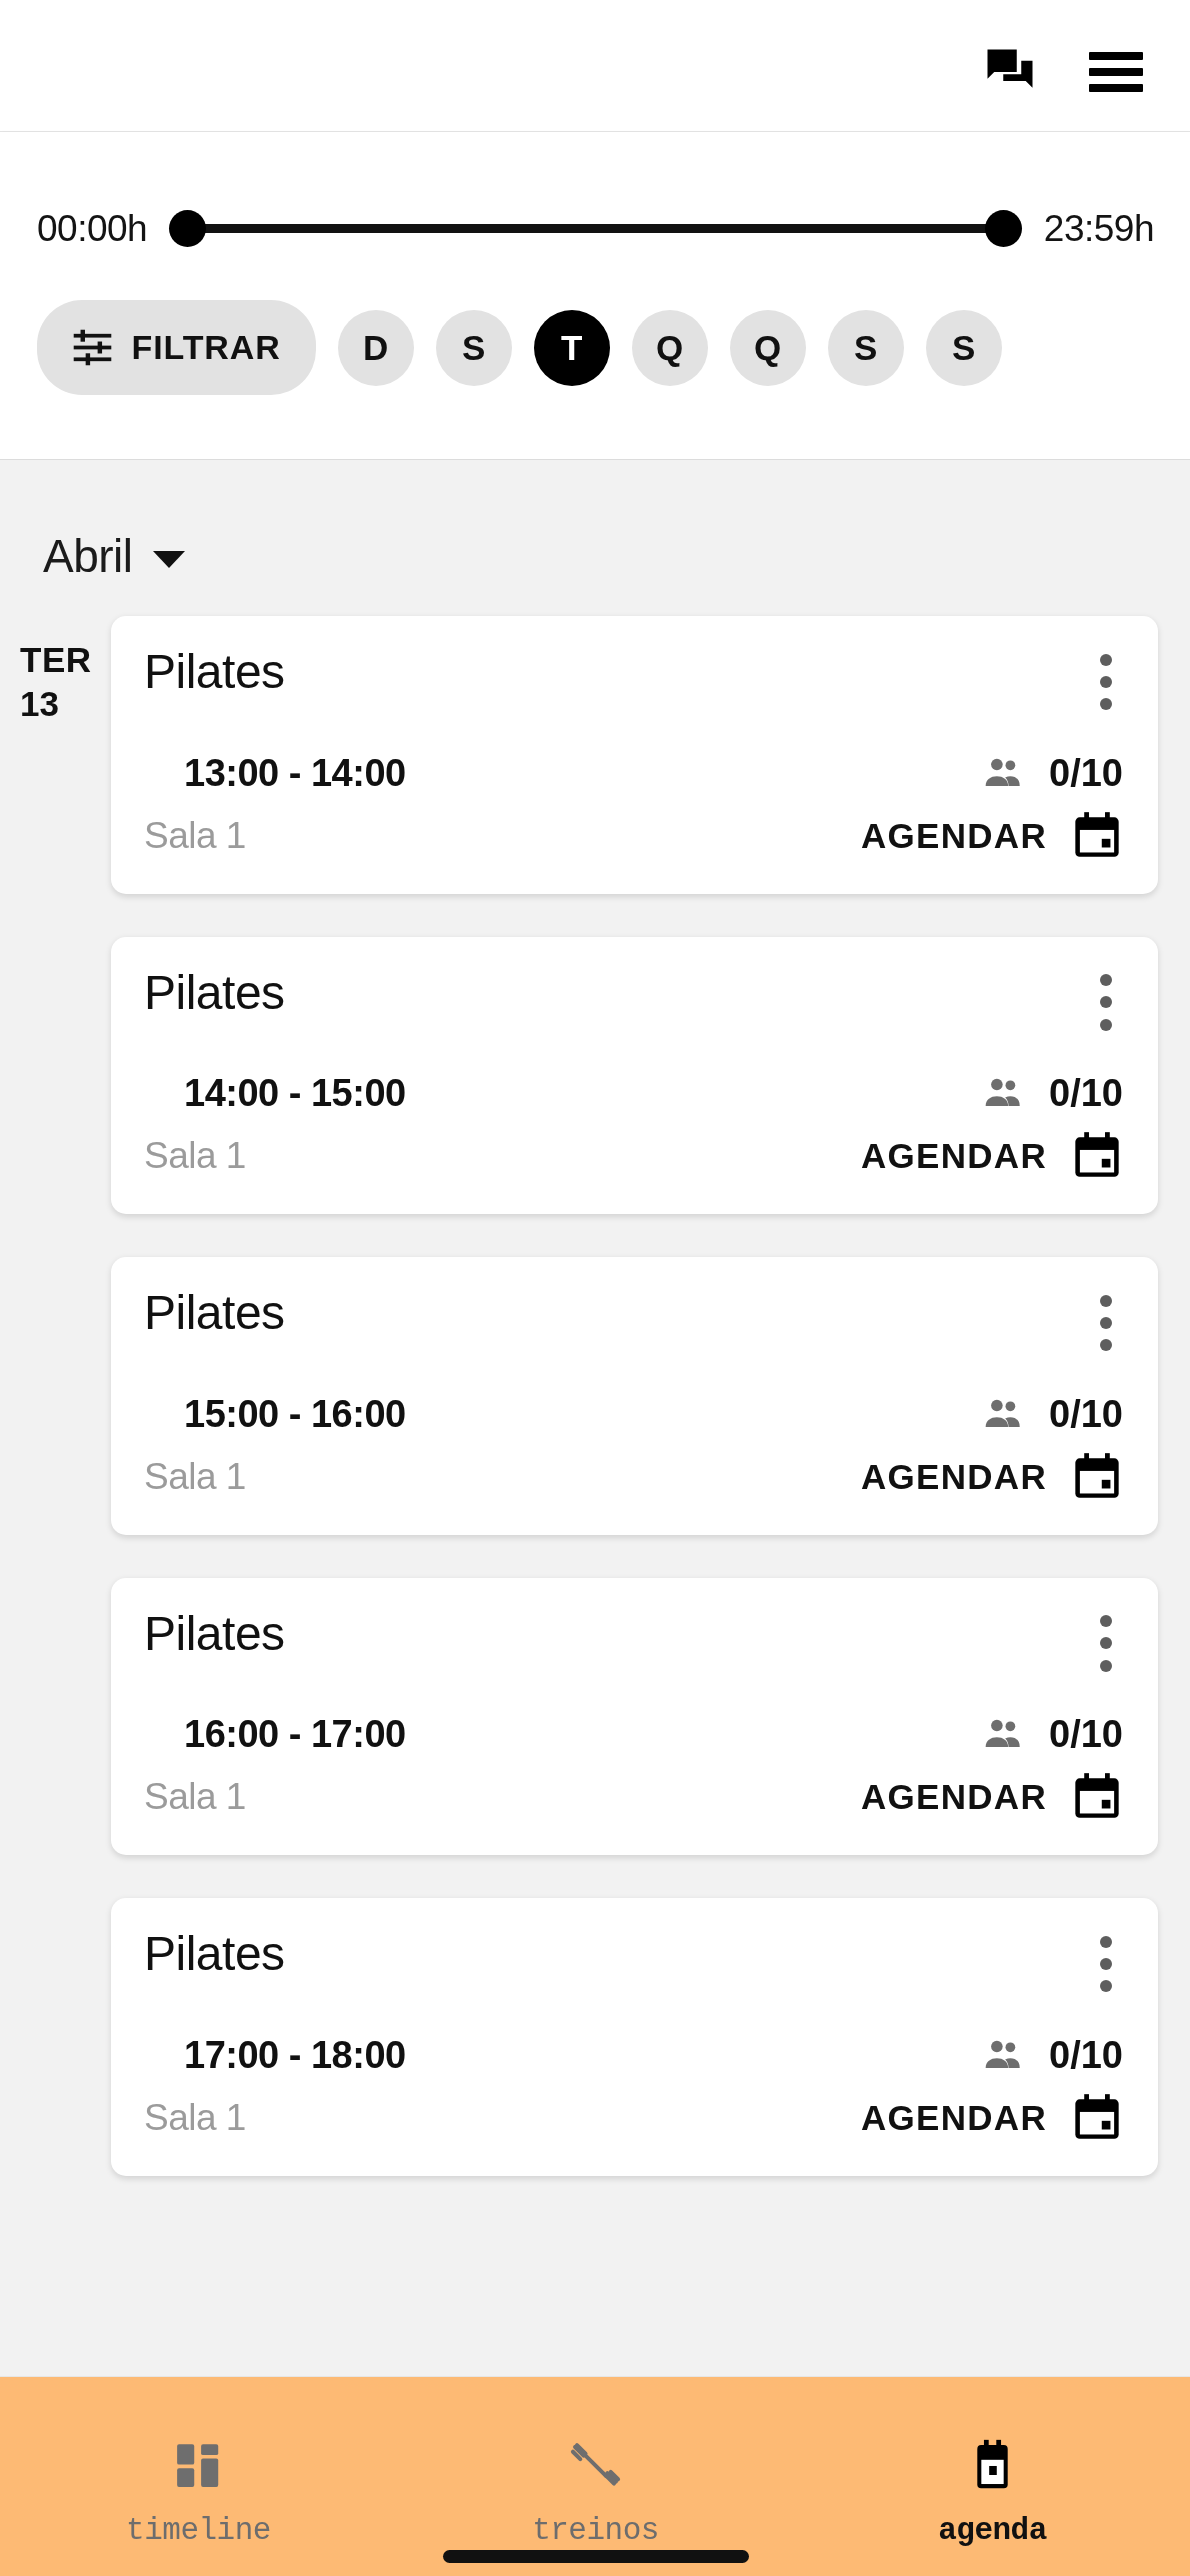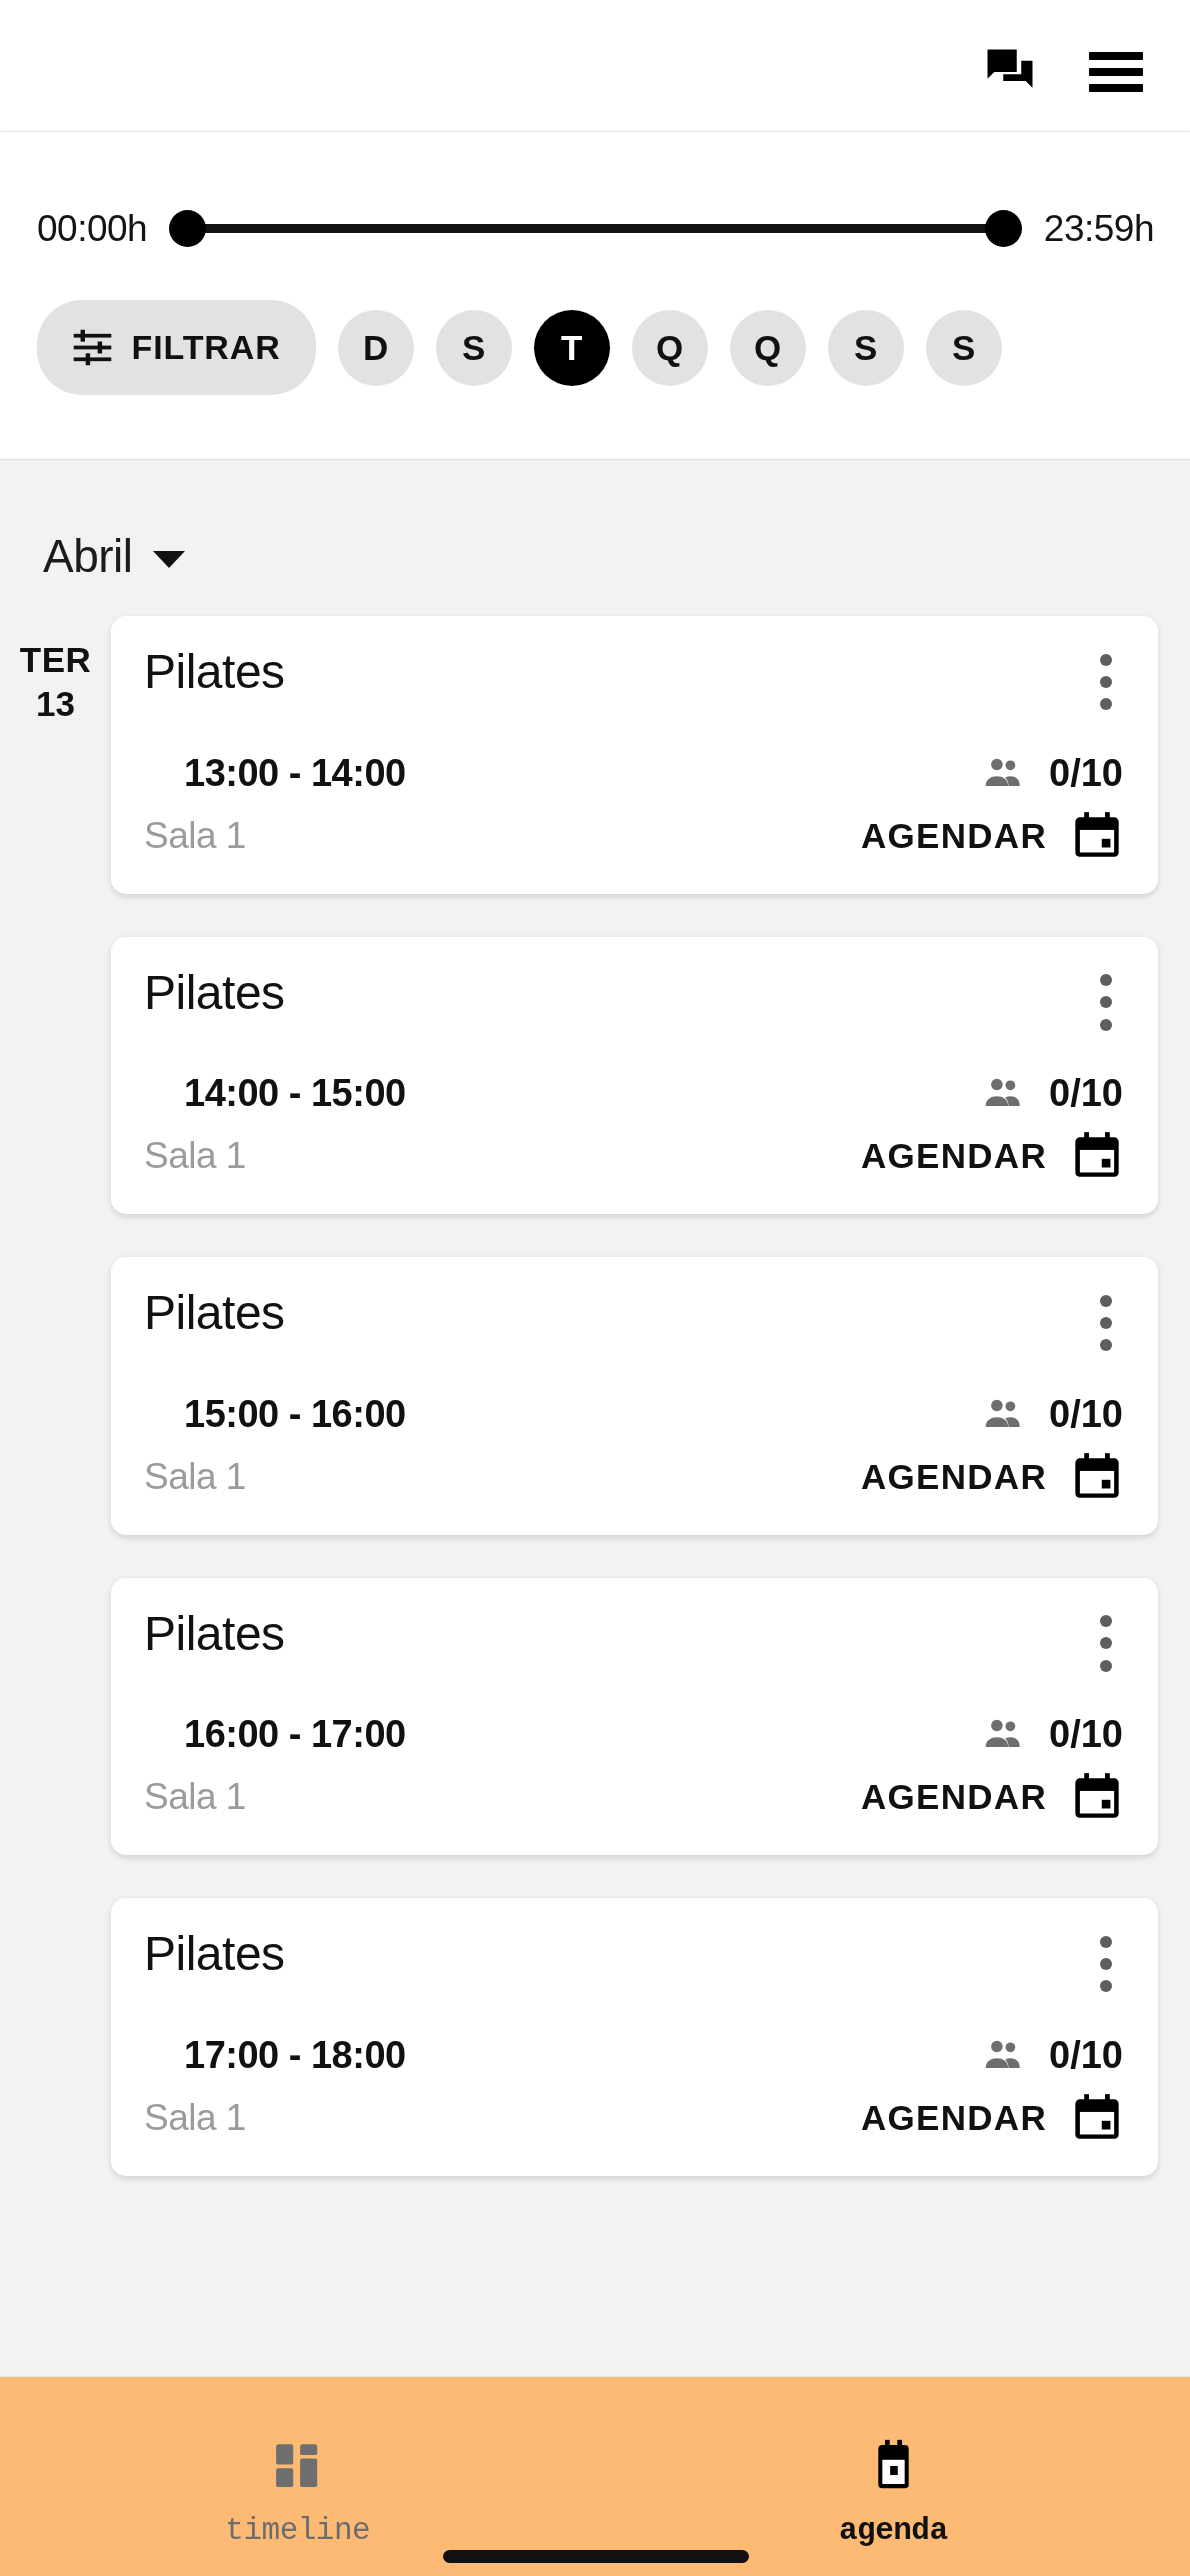--- a/index.html
+++ b/index.html
@@ -182,21 +182,22 @@
   }
 
   .day-group {
     display: flex;
     align-items: flex-start;
   }
   .day-gutter {
     width: 111px;
     flex: 0 0 111px;
     padding-top: 22px;
-    text-align: center;
+    text-align: left;
+    padding-left: 20px;
   }
   .day-dow {
     font-size: 35px;
     font-weight: 700;
     color: #111;
     letter-spacing: 0.5px;
     line-height: 1.25;
   }
   .day-num {
     font-size: 35px;
@@ -597,20 +598,34 @@
       <div class="nav-item">
         <svg class="nav-ico" viewBox="0 0 24 24">
           <rect x="3" y="3" width="7.2" height="8.6" rx="0.8" fill="#6e6e6e"></rect>
           <rect x="13.1" y="3" width="7.2" height="4.6" rx="0.8" fill="#6e6e6e"></rect>
           <rect x="3" y="13.2" width="7.2" height="7.8" rx="0.8" fill="#6e6e6e"></rect>
           <rect x="13.1" y="9.1" width="7.2" height="11.9" rx="0.8" fill="#6e6e6e"></rect>
         </svg>
         <span class="nav-label">timeline</span>
       </div>
 
+      <div class="nav-item">
+        <svg class="nav-ico" viewBox="0 0 24 24">
+          <g stroke="#6e6e6e" stroke-width="1.7" stroke-linecap="round" fill="none">
+            <line x1="7.5" y1="7.5" x2="16.5" y2="16.5"></line>
+            <line x1="4.2" y1="3.4" x2="7.8" y2="7"></line>
+            <line x1="3.4" y1="4.2" x2="7" y2="7.8"></line>
+            <line x1="2.5" y1="6.2" x2="5.6" y2="9.3"></line>
+            <line x1="16.2" y1="16" x2="19.8" y2="19.6"></line>
+            <line x1="17" y1="15.2" x2="20.6" y2="18.8"></line>
+            <line x1="18.4" y1="14.7" x2="21.5" y2="17.8"></line>
+          </g>
+        </svg>
+        <span class="nav-label">treinos</span>
+      </div>
 
       <div class="nav-item active">
         <svg class="nav-ico" viewBox="0 0 24 24">
           <rect x="5.6" y="3.4" width="12.8" height="18.2" rx="1.6" fill="#000"></rect>
           <rect x="7.3" y="9.6" width="9.4" height="10.2" fill="#fff"></rect>
           <rect x="10.6" y="12.2" width="3.2" height="3.8" fill="#000"></rect>
           <rect x="8.4" y="1.2" width="2" height="3.6" fill="#000"></rect>
           <rect x="13.6" y="1.2" width="2" height="3.6" fill="#000"></rect>
         </svg>
         <span class="nav-label">agenda</span>

